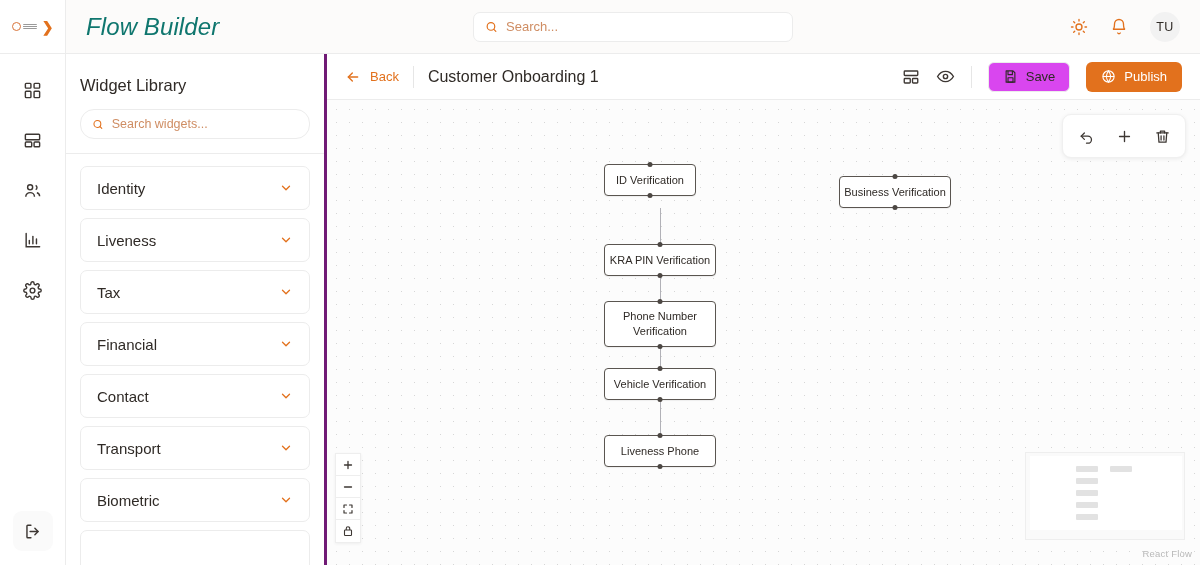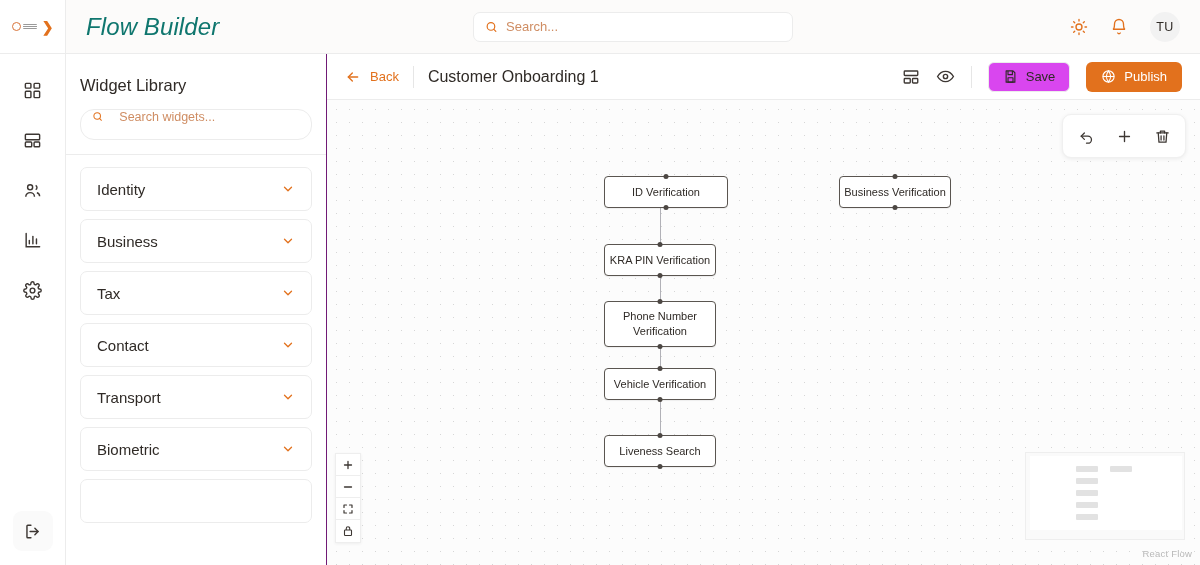--- a/index.html
+++ b/index.html
@@ -80,29 +80,29 @@
     display: flex; align-items: center; justify-content: center;
     font-size: 12.5px; letter-spacing: .3px; cursor: pointer;
   }
 
   .body { flex: 1; display: flex; min-height: 0; }
 
   
   .library {
     width: 261px; flex: none;
     background: #ffffff;
-    border-right: 1px solid #701a75;
+    border-right: 3px solid #701a75;
     display: flex; flex-direction: column;
     padding: 0 14px;
     overflow: hidden;
   }
   .lib-title { font-size: 16.5px; color: #2f2a26; margin: 22px 0 14px 0; }
   .lib-search {
     height: 31px; border: 1px solid #ececec; border-radius: 14px;
-    display: flex; align-items: flex-start; gap: 16px; padding: 0 11px;
+    display: flex; align-items: center; gap: 8px; padding: 0 11px;
     margin-bottom: 14px;
   }
   .lib-search input {
     border: 0; outline: 0; background: transparent; width: 100%;
     font-family: "Liberation Sans", sans-serif; font-size: 12.5px; color: #c98a5e;
   }
   .lib-search input::placeholder { color: #cf8d63; }
   .lib-sep { height: 1px; background: #ececec; margin: 0 -14px 12px -14px; }
   .lib-list { display: flex; flex-direction: column; gap: 8px; overflow: hidden; }
   .cat {
@@ -325,29 +325,37 @@
         <div class="lib-list">
           <div class="cat">
             <span class="cat-label">Identity</span>
             <span class="chev">
               <svg width="14" height="14" viewBox="0 0 24 24" fill="none" stroke="currentColor" stroke-width="2.2" stroke-linecap="round" stroke-linejoin="round">
                   <path d="M6 9l6 6 6-6"></path>
                 </svg>
             </span>
           </div>
           <div class="cat">
-            <span class="cat-label">Business</span>
+            <span class="cat-label">Liveness</span>
             <span class="chev">
               <svg width="14" height="14" viewBox="0 0 24 24" fill="none" stroke="currentColor" stroke-width="2.2" stroke-linecap="round" stroke-linejoin="round">
                   <path d="M6 9l6 6 6-6"></path>
                 </svg>
             </span>
           </div>
           <div class="cat">
             <span class="cat-label">Tax</span>
+            <span class="chev">
+              <svg width="14" height="14" viewBox="0 0 24 24" fill="none" stroke="currentColor" stroke-width="2.2" stroke-linecap="round" stroke-linejoin="round">
+                  <path d="M6 9l6 6 6-6"></path>
+                </svg>
+            </span>
+          </div>
+          <div class="cat">
+            <span class="cat-label">Financial</span>
             <span class="chev">
               <svg width="14" height="14" viewBox="0 0 24 24" fill="none" stroke="currentColor" stroke-width="2.2" stroke-linecap="round" stroke-linejoin="round">
                   <path d="M6 9l6 6 6-6"></path>
                 </svg>
             </span>
           </div>
           <div class="cat">
             <span class="cat-label">Contact</span>
             <span class="chev">
               <svg width="14" height="14" viewBox="0 0 24 24" fill="none" stroke="currentColor" stroke-width="2.2" stroke-linecap="round" stroke-linejoin="round">
@@ -426,21 +434,21 @@
 
         <div class="canvas" id="canvas">
 
           <div id="edges">
               <div class="edge" style="left: 333px; top: 108px; height: 36px;"></div>
               <div class="edge" style="left: 333px; top: 176px; height: 25px;"></div>
               <div class="edge" style="left: 333px; top: 247px; height: 21px;"></div>
               <div class="edge" style="left: 333px; top: 300px; height: 35px;"></div>
             </div>
           <div id="nodes">
-              <div class="node" style="left: 277px; top: 76px; width: 124px; height: 32px;">
+              <div class="node" style="left: 277px; top: 64px; width: 92px; height: 32px;">
                 <span class="handle top"></span>
                 <span>ID Verification</span>
                 <span class="handle bot"></span>
               </div>
               <div class="node" style="left: 277px; top: 144px; width: 112px; height: 32px;">
                 <span class="handle top"></span>
                 <span>KRA PIN Verification</span>
                 <span class="handle bot"></span>
               </div>
               <div class="node" style="left: 277px; top: 201px; width: 112px; height: 46px;">
@@ -448,21 +456,21 @@
                 <span>Phone Number Verification</span>
                 <span class="handle bot"></span>
               </div>
               <div class="node" style="left: 277px; top: 268px; width: 112px; height: 32px;">
                 <span class="handle top"></span>
                 <span>Vehicle Verification</span>
                 <span class="handle bot"></span>
               </div>
               <div class="node" style="left: 277px; top: 335px; width: 112px; height: 32px;">
                 <span class="handle top"></span>
-                <span>Liveness Search</span>
+                <span>Liveness Phone</span>
                 <span class="handle bot"></span>
               </div>
               <div class="node" style="left: 512px; top: 76px; width: 112px; height: 32px;">
                 <span class="handle top"></span>
                 <span>Business Verification</span>
                 <span class="handle bot"></span>
               </div>
             </div>
 
           <div class="panel-tools">

